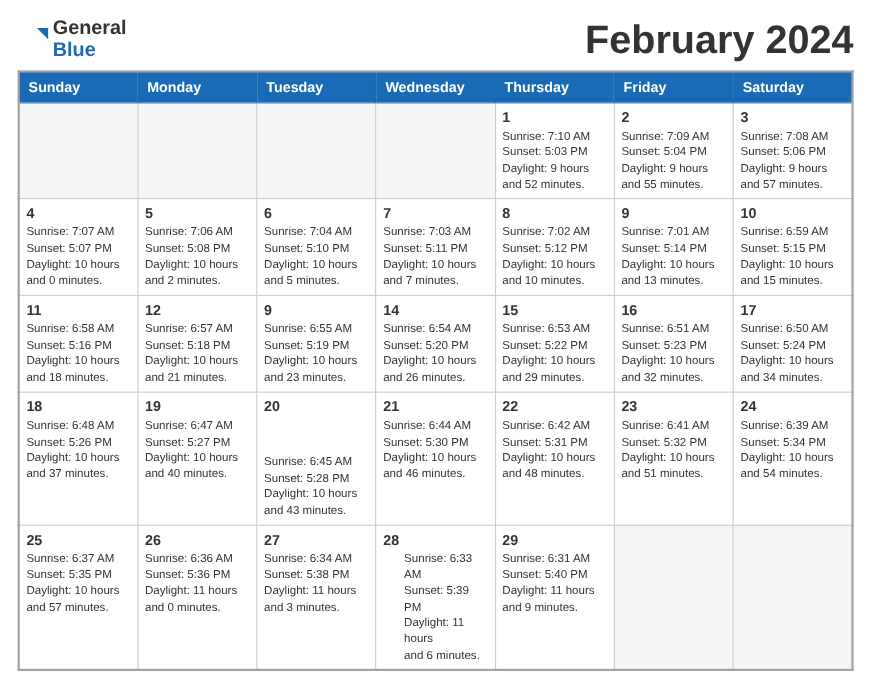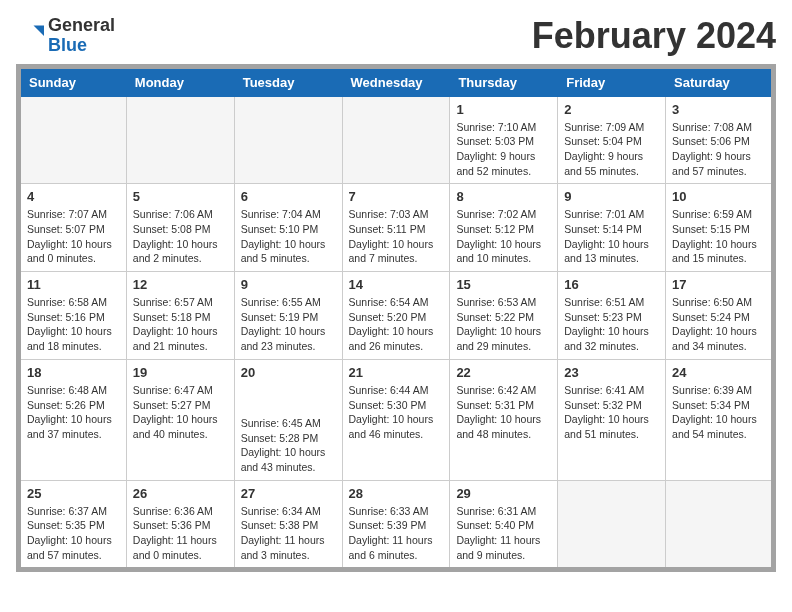--- a/index.html
+++ b/index.html
@@ -41,21 +41,21 @@
       color: #333;
       line-height: 1.1;
     }
     .location {
       font-size: 15px;
       color: #444;
     }
     .calendar {
       width: 100%;
       border-collapse: collapse;
-      border: 5px solid #a3a3a3;
+      border: 2px solid #a3a3a3;
     }
     .calendar th {
       background: #1a6bb5;
       color: #fff;
       font-size: 13px;
       font-weight: bold;
       padding: 6px 8px;
       text-align: left;
       border: 1px solid #1a6bb5;
     }
@@ -312,21 +312,21 @@
         </td>
         <td>
           <div class="day-num">27</div>
           <div class="day-info" style="white-space: pre-line;">Sunrise: 6:34 AM
 Sunset: 5:38 PM
 Daylight: 11 hours
 and 3 minutes.</div>
         </td>
         <td>
           <div class="day-num">28</div>
-          <div class="day-info" style="white-space: pre-line;">Sunrise: 6:33 AM
+          <div class="day-info" style="white-space: pre-line; margin-left: 19px;">Sunrise: 6:33 AM
 Sunset: 5:39 PM
 Daylight: 11 hours
 and 6 minutes.</div>
         </td>
         <td>
           <div class="day-num">29</div>
           <div class="day-info" style="white-space: pre-line;">Sunrise: 6:31 AM
 Sunset: 5:40 PM
 Daylight: 11 hours
 and 9 minutes.</div>

